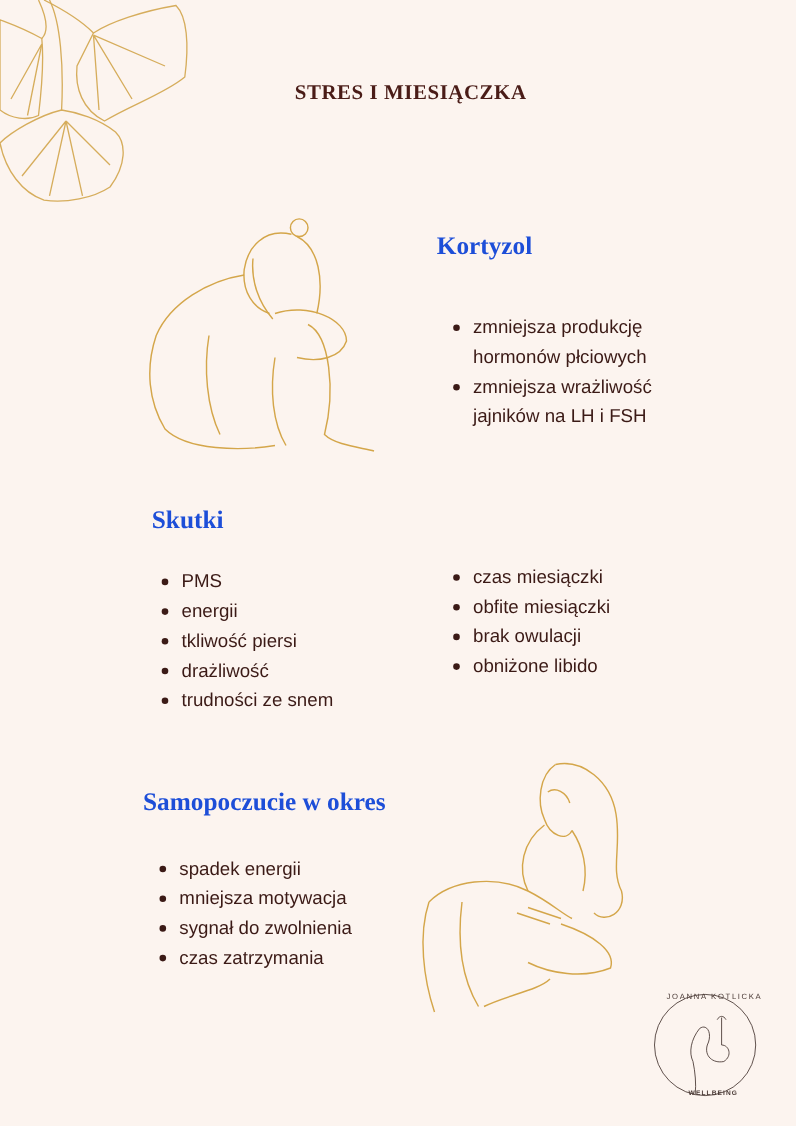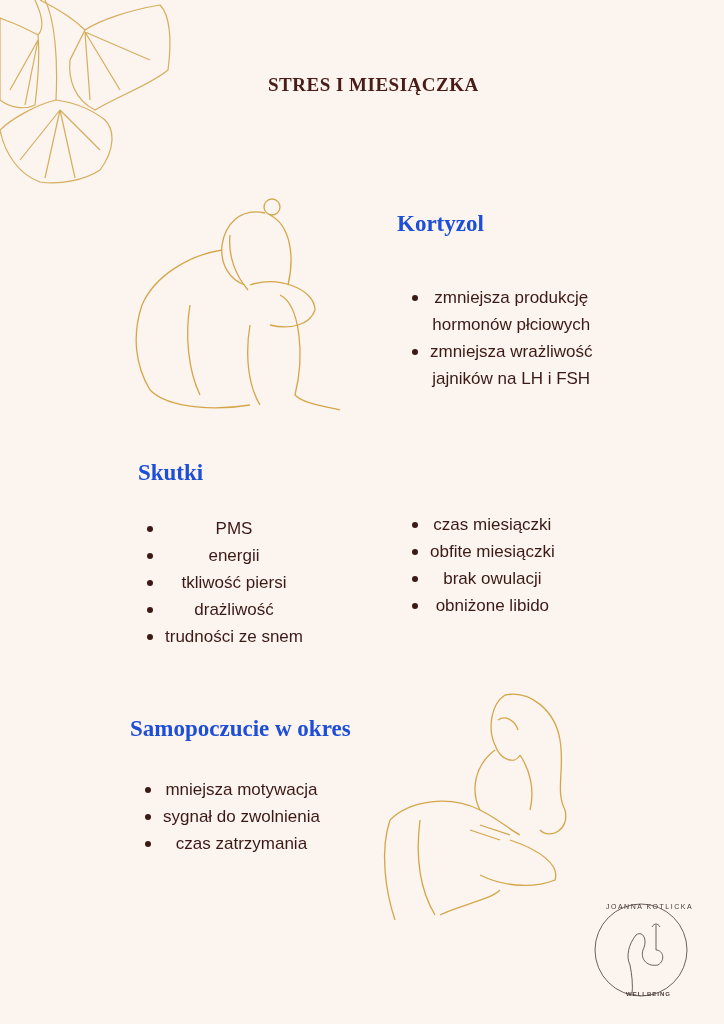--- a/index.html
+++ b/index.html
@@ -2,21 +2,21 @@
 <html><head>
 <meta charset="utf-8">
 <style>
   html,body{margin:0;padding:0;}
   body{width:724px;height:1024px;background:#fcf4ef;position:relative;overflow:hidden;
        font-family:"Liberation Sans","DejaVu Sans",sans-serif;color:#3b1a16;}
   .abs{position:absolute;}
   .title{left:268px;top:74px;font-family:"Liberation Serif","DejaVu Serif",serif;font-weight:bold;
          font-size:19px;letter-spacing:0.5px;color:#4a1c17;white-space:nowrap;}
   .h2{font-family:"Liberation Serif","DejaVu Serif",serif;font-weight:bold;font-size:23px;color:#1d4ed8;white-space:nowrap;}
-  ul{list-style:none;margin:0;padding:0;text-align:center;}
+  ul{list-style:none;margin:0;padding:0;}
   li{font-size:17px;line-height:27px;position:relative;padding-left:20px;color:#3b1a16;white-space:nowrap;}
   li::before{content:"";position:absolute;left:2px;top:11px;width:6px;height:6px;border-radius:50%;background:#3b1a16;}
   li.cont::before{display:none;}
   svg{position:absolute;}
 </style>
 </head>
 <body>
 
 <svg class="abs" style="left:0;top:0" width="190" height="190" viewBox="0 0 190 190" fill="none" stroke="#d6ad5c" stroke-width="1.2">
   <path d="M35 0 C42 15 45 28 38 35"></path>
@@ -62,20 +62,21 @@
 </ul>
 <ul class="abs" style="left:410px;top:511px">
   <li>czas miesiączki</li>
   <li>obfite miesiączki</li>
   <li>brak owulacji</li>
   <li>obniżone libido</li>
 </ul>
 
 <div class="abs h2" style="left:130px;top:716px">Samopoczucie w okres</div>
 <ul class="abs" style="left:143px;top:776px">
+  <li>spadek energii</li>
   <li>mniejsza motywacja</li>
   <li>sygnał do zwolnienia</li>
   <li>czas zatrzymania</li>
 </ul>
 
 <svg style="left:380px;top:690px" width="200" height="240" viewBox="0 0 200 240" fill="none" stroke="#d4a64a" stroke-width="1.3">
   <path d="M125 5 C150 0 175 20 180 50 C185 80 175 100 185 120 C190 140 170 150 160 140"></path>
   <path d="M125 5 C110 15 108 40 115 55 C120 70 135 75 140 65"></path>
   <path d="M118 30 C125 25 135 30 138 40"></path>
   <path d="M140 65 C150 80 155 100 150 120"></path>

